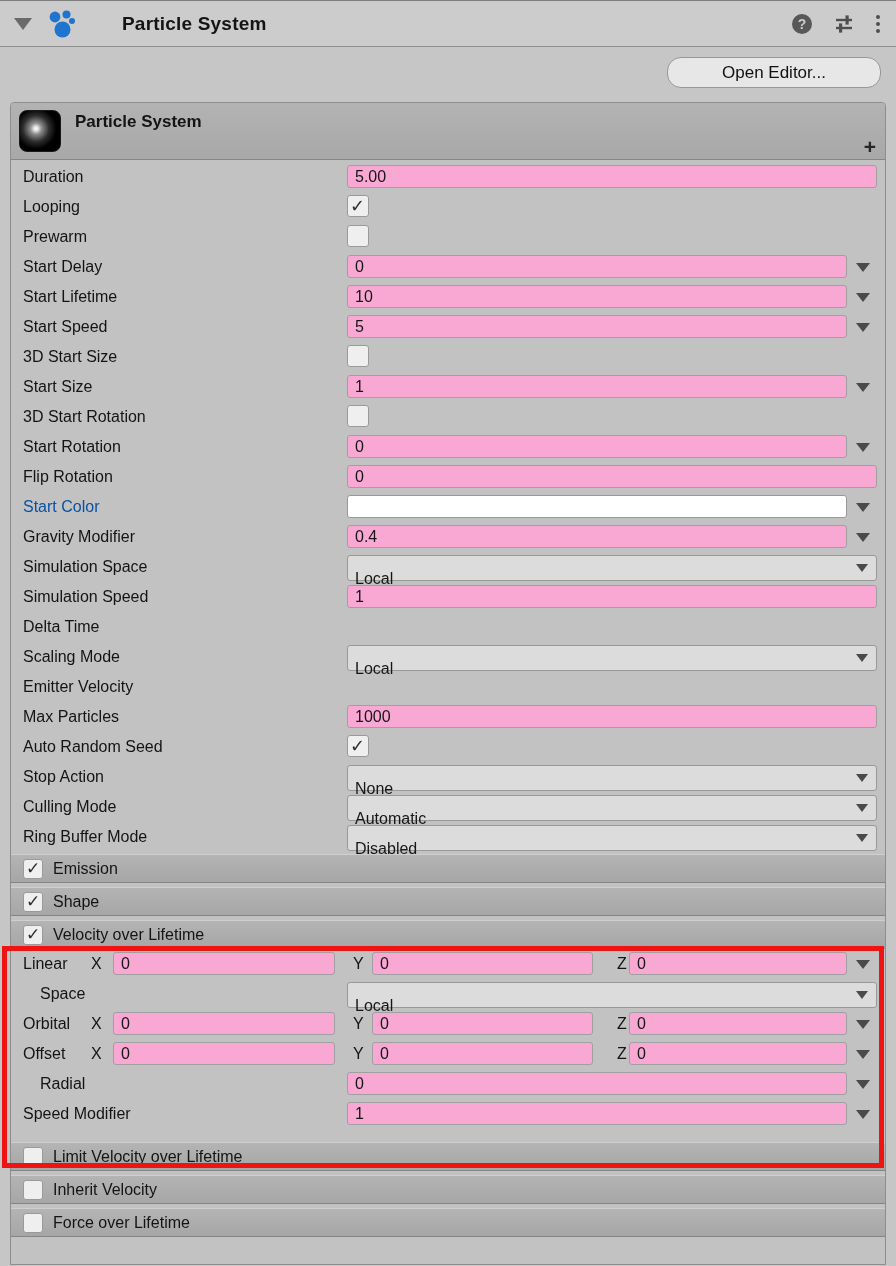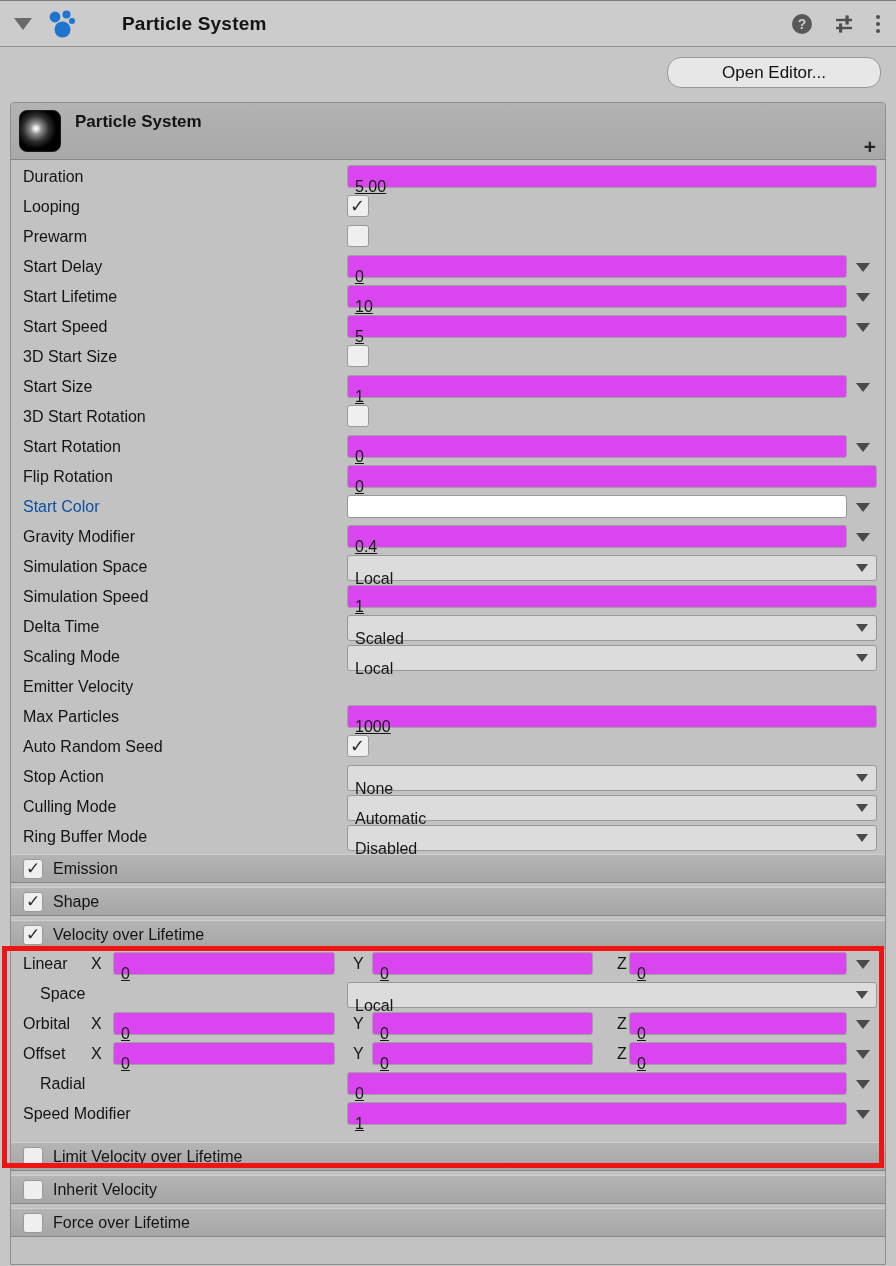--- a/index.html
+++ b/index.html
@@ -49,21 +49,21 @@
   
   .rows{padding-top:2px;}
   .row{position:relative;height:30px;}
   .row .label{position:absolute;left:12px;top:0;line-height:30px;font-size:16px;white-space:nowrap;}
   .row.indent .label{left:29px;}
   .label.link{color:var(--link-blue,#0b51a3);}
   .field,.popup,.swatch{
     position:absolute;top:3px;height:23px;box-sizing:border-box;border-radius:3px;
     font-size:16px;line-height:21px;
   }
-  .field{background:#d946ef;border:1px solid #a0a0a0;padding:10px 7px;color:#161616;text-decoration:underline;}
+  .field{background:#f9a8d4;border:1px solid #a0a0a0;padding:0 7px;color:#161616;}
   .popup{background:#dcdcdc;border:1px solid #989898;padding:12px 7px;color:#161616;}
   .swatch{background:var(--swatch,#ffffff);border:1px solid #989898;}
   .ctl{left:336px;}
   .w-full{width:530px;}
   .w-curve{width:500px;}
   .arrow-out{position:absolute;left:845px;top:11px;width:0;height:0;
     border-left:7px solid transparent;border-right:7px solid transparent;border-top:9px solid #4a4a4a;}
   .arrow-in{position:absolute;right:8px;top:8px;width:0;height:0;
     border-left:6px solid transparent;border-right:6px solid transparent;border-top:8px solid #4a4a4a;}
   .checkbox{
@@ -193,21 +193,20 @@
       <div class="row">
     <span class="label">Simulation Space</span>
     <span class="popup ctl w-full"><span>Local</span><span class="arrow-in"></span></span>
   </div>
       <div class="row">
     <span class="label">Simulation Speed</span>
     <span class="field ctl w-full">1</span>
   </div>
       <div class="row">
     <span class="label">Delta Time</span>
-    <span class="popup ctl w-full"><span>Scaled</span><span class="arrow-in"></span></span>
   </div>
       <div class="row">
     <span class="label">Scaling Mode</span>
     <span class="popup ctl w-full"><span>Local</span><span class="arrow-in"></span></span>
   </div>
       <div class="row">
     <span class="label">Emitter Velocity</span>
   </div>
       <div class="row">
     <span class="label">Max Particles</span>

